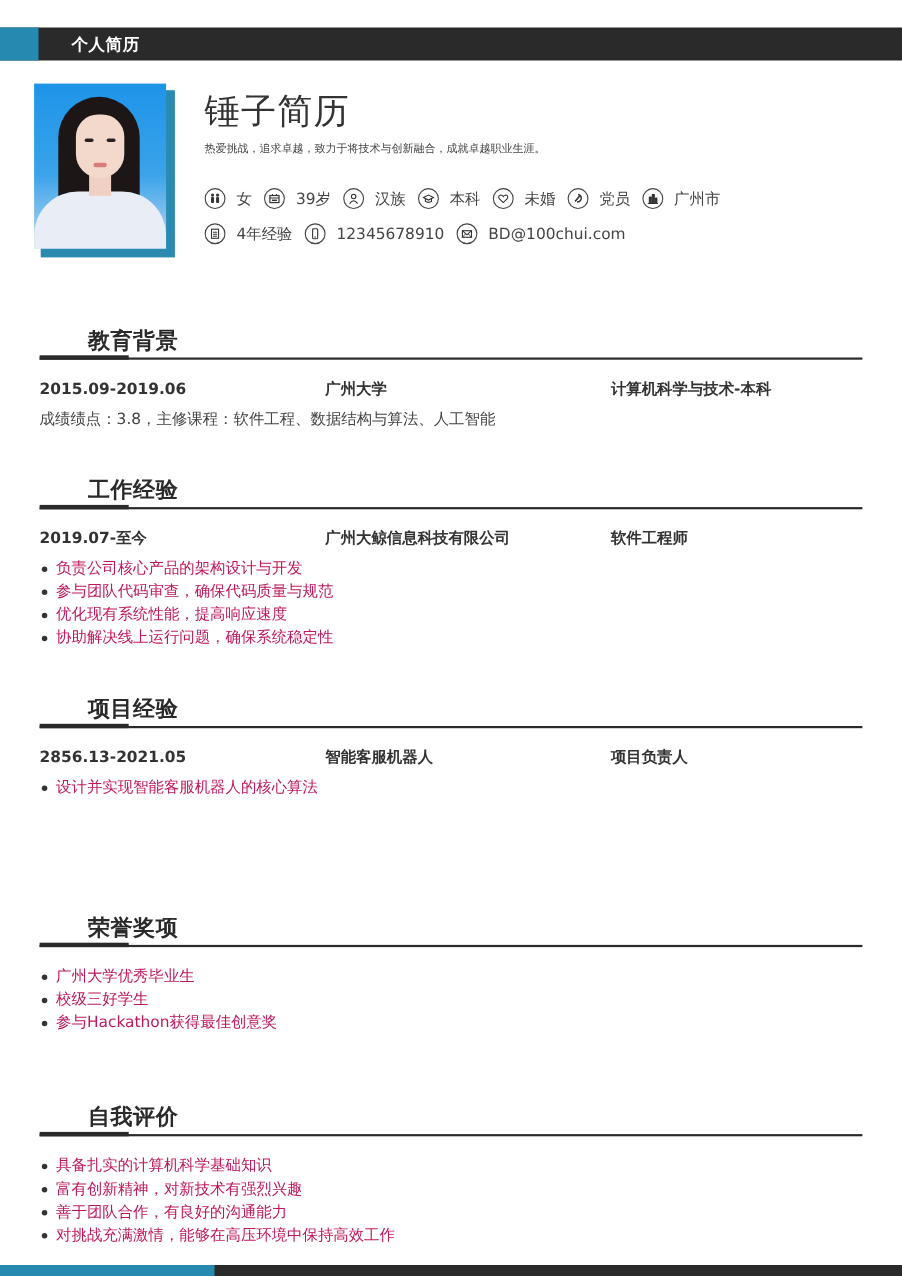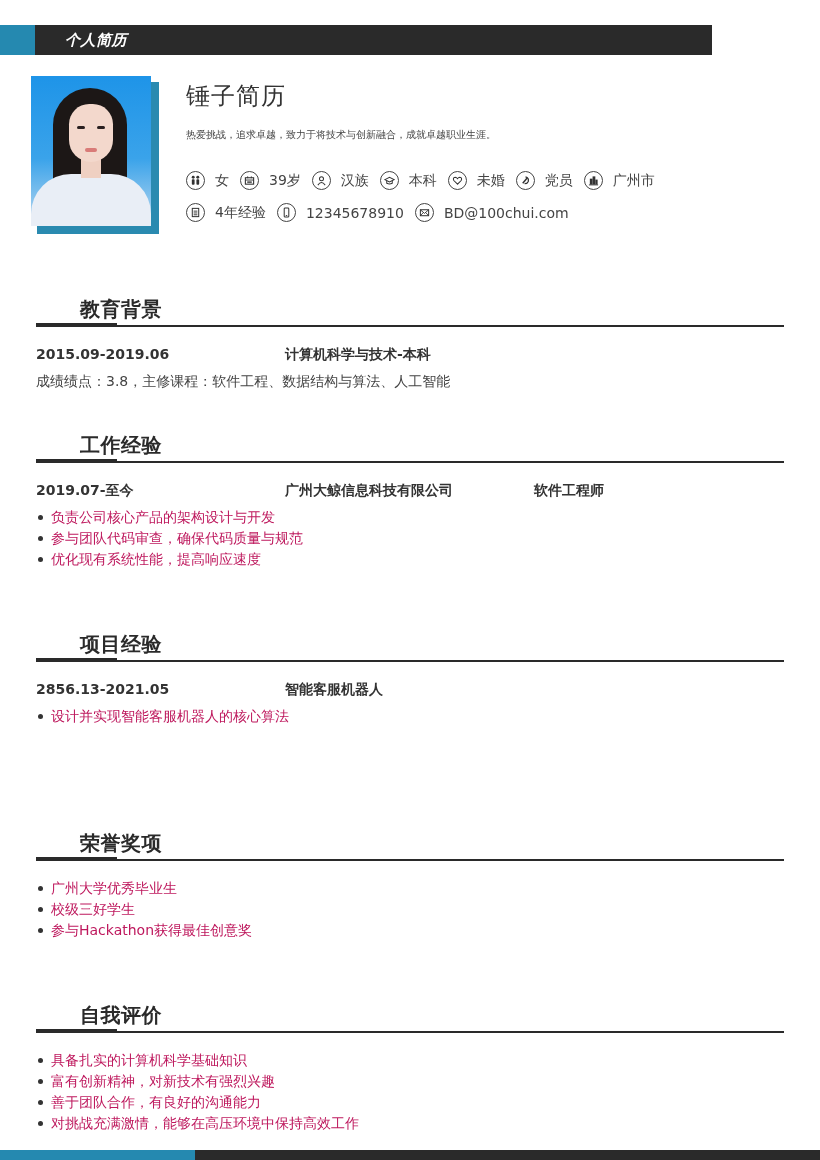--- a/index.html
+++ b/index.html
@@ -1,49 +1,49 @@
 <!DOCTYPE html>
 <html><head>
 <meta charset="utf-8">
 <style>
   * { margin: 0; padding: 0; box-sizing: border-box; }
   html, body { width: 820px; height: 1160px; background: #ffffff; overflow: hidden; }
   body { position: relative; font-family: "DejaVu Sans", "Liberation Sans", sans-serif; color: #333333; }
 
-  .topbar { position: absolute; left: 0; top: 25px; width: 712px; height: 30px; background: #2a2a2a; font-style: italic; }
+  .topbar { position: absolute; left: 0; top: 25px; width: 820px; height: 30px; background: #2a2a2a; }
   .topbar .accent { position: absolute; left: 0; top: 0; width: 35px; height: 30px; background: #2589b0; }
   .topbar .title { position: absolute; left: 65px; top: 0; line-height: 30px; color: #ffffff; font-size: 15px; font-weight: bold; letter-spacing: 0.5px; }
 
   .photo-wrap { position: absolute; left: 31px; top: 76px; width: 128px; height: 158px; }
   .photo-shadow { position: absolute; left: 6px; top: 6px; width: 122px; height: 152px; background: #2a8ab0; }
   .photo { position: absolute; left: 0; top: 0; width: 120px; height: 150px; overflow: hidden;
            background: linear-gradient(180deg, #1e94e8 0%, #3aa3ea 55%, #bcd9f0 100%); }
   .photo .hair { position: absolute; left: 22px; top: 12px; width: 74px; height: 118px; background: #1c1716; border-radius: 40px 40px 20px 20px; }
   .photo .face { position: absolute; left: 38px; top: 28px; width: 44px; height: 58px; background: #f3d8cc; border-radius: 22px 22px 24px 24px; }
   .photo .neck { position: absolute; left: 50px; top: 80px; width: 20px; height: 22px; background: #efd0c2; }
   .photo .shirt { position: absolute; left: 0; top: 98px; width: 120px; height: 60px; background: #e9eef6; border-radius: 40px 40px 0 0; }
   .photo .eye { position: absolute; top: 50px; width: 8px; height: 3px; background: #2a2020; border-radius: 2px; }
   .photo .lip { position: absolute; left: 54px; top: 72px; width: 12px; height: 4px; background: #d97b78; border-radius: 3px; }
 
-  .name { position: absolute; left: 186px; top: 80px; font-size: 24px; color: #333333; font-weight: normal; letter-spacing: 1px; }
+  .name { position: absolute; left: 186px; top: 80px; font-size: 32px; color: #333333; font-weight: normal; letter-spacing: 1px; }
   .motto { position: absolute; left: 186px; top: 128px; font-size: 10px; color: #444444; }
 
   .info-row { position: absolute; left: 186px; display: flex; align-items: center; font-size: 14px; color: #444444; }
   .info-row.r1 { top: 171px; }
   .info-row.r2 { top: 203px; }
   .info-item { display: flex; align-items: center; margin-right: 11px; }
   .icon-circle { width: 19px; height: 19px; border: 1.3px solid #444; border-radius: 50%; display: inline-flex; align-items: center; justify-content: center; margin-right: 10px; font-size: 10px; line-height: 1; color: #333; }
   .icon-circle svg { width: 11px; height: 11px; }
 
   .section { position: absolute; left: 36px; width: 748px; }
   .section-title { font-size: 20px; font-weight: bold; color: #2a2a2a; height: 28px; line-height: 28px; letter-spacing: 0.5px; margin-left: 44px; }
   .section-rule { position: relative; height: 2px; background: #2a2a2a; margin-top: 2px; }
   .section-rule .thick { position: absolute; left: 0; top: -2px; width: 81px; height: 4px; background: #2a2a2a; }
 
-  .entry-head { display: flex; font-size: 14px; font-weight: bold; color: #333333; margin-top: 18px; height: 18px; line-height: 18px; }
+  .entry-head { display: flex; font-size: 14px; font-weight: bold; color: #333333; margin-top: 18px; height: 18px; line-height: 18px; gap: 32px; }
   .entry-head .c1 { width: 249px; }
   .entry-head .c2 { width: 249px; }
   .entry-head .c3 { width: 250px; }
 
   .plain-line { font-size: 14px; color: #444444; margin-top: 9px; line-height: 18px; }
   ul.bullets { list-style: none; margin-top: 8px; }
   ul.bullets li { position: relative; padding-left: 15px; font-size: 14px; color: #be185d; line-height: 21px; }
   ul.bullets li::before { content: ""; position: absolute; left: 2px; top: 8px; width: 5px; height: 5px; border-radius: 50%; background: #333; }
   .no-head ul.bullets { margin-top: 17px; }
 
@@ -179,50 +179,53 @@
   </div>
 </div>
 
 <div class="section" style="top:295px;">
   <div class="section-title">教育背景</div>
   <div class="section-rule">
       <div class="thick"></div>
     </div>
   <div class="entry-head">
     <div class="c1">2015.09-2019.06</div>
+    <div class="c2">广州大学</div>
     <div class="c3">计算机科学与技术-本科</div>
   </div>
   <div class="plain-line">成绩绩点：3.8，主修课程：软件工程、数据结构与算法、人工智能</div>
 </div>
 
 <div class="section" style="top:431px;">
   <div class="section-title">工作经验</div>
   <div class="section-rule">
       <div class="thick"></div>
     </div>
   <div class="entry-head">
     <div class="c1">2019.07-至今</div>
     <div class="c2">广州大鲸信息科技有限公司</div>
     <div class="c3">软件工程师</div>
   </div>
   <ul class="bullets">
     <li>负责公司核心产品的架构设计与开发</li>
     <li>参与团队代码审查，确保代码质量与规范</li>
     <li>优化现有系统性能，提高响应速度</li>
+    <li>协助解决线上运行问题，确保系统稳定性</li>
   </ul>
 </div>
 
 <div class="section" style="top:630px;">
   <div class="section-title">项目经验</div>
   <div class="section-rule">
       <div class="thick"></div>
     </div>
   <div class="entry-head">
     <div class="c1">2856.13-2021.05</div>
     <div class="c2">智能客服机器人</div>
+    <div class="c3">项目负责人</div>
   </div>
   <ul class="bullets">
     <li>设计并实现智能客服机器人的核心算法</li>
   </ul>
 </div>
 
 <div class="section no-head" style="top:829px;">
   <div class="section-title">荣誉奖项</div>
   <div class="section-rule">
       <div class="thick"></div>

